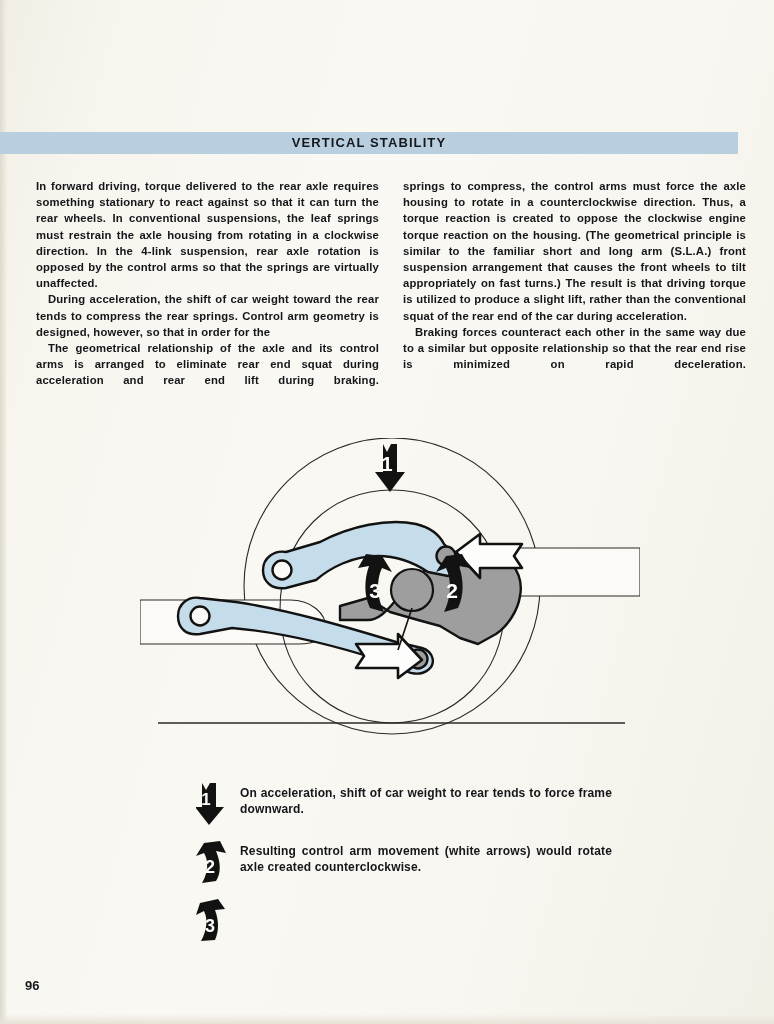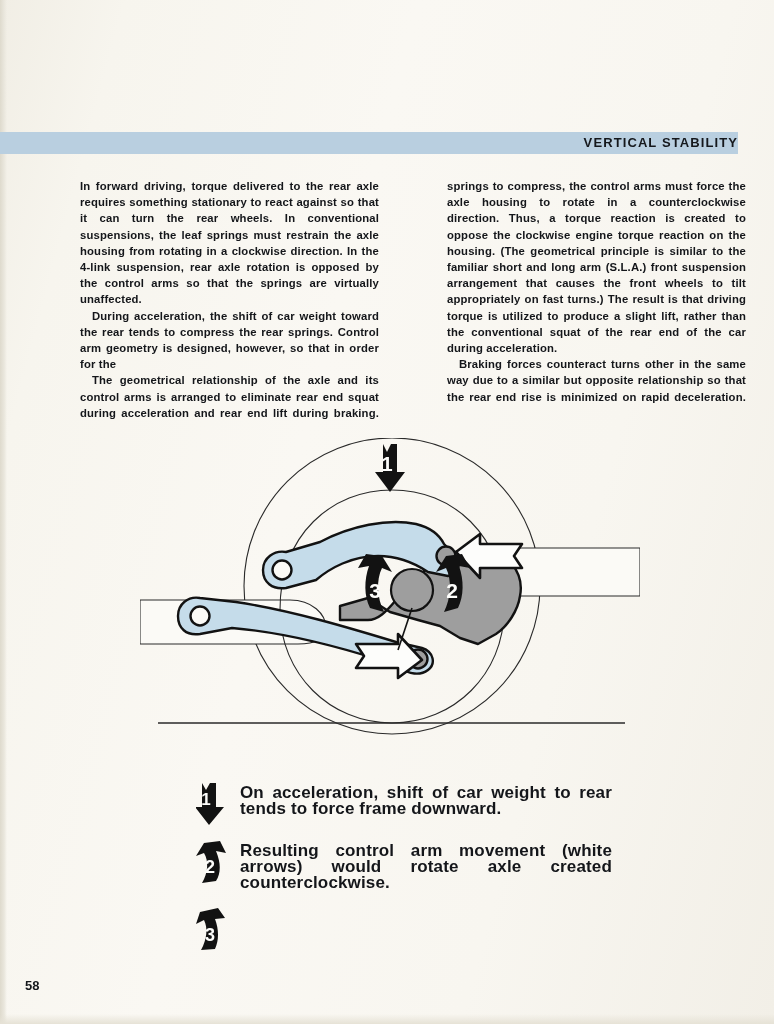--- a/index.html
+++ b/index.html
@@ -43,21 +43,21 @@
     width: 738px;
     height: 22px;
     background: #b9cfe0;
   }
   .banner-title {
     position: absolute;
     left: 0; top: 0;
     width: 738px;
     height: 22px;
     line-height: 22px;
-    text-align: right;
+    text-align: center;
     font-size: 13px;
     font-weight: bold;
     letter-spacing: 1.1px;
     color: #15181c;
     font-family: "Liberation Sans", sans-serif;
   }
 
   
   .columns {
     position: absolute;
@@ -85,21 +85,20 @@
     text-indent: 12px;
   }
   .col p:last-child::after {
     content: "";
     display: inline-block;
     width: 100%;
   }
   
   .col p {
     text-align-last: left;
-    margin-left: 44px;
   }
 
   
   .figure {
     position: absolute;
     left: 140px;
     top: 438px;
     width: 500px;
     height: 300px;
   }
@@ -118,21 +117,21 @@
     margin-bottom: 15px;
   }
   .legend-glyph {
     width: 34px;
     flex: 0 0 34px;
     margin-right: 10px;
     padding-top: 1px;
   }
   .legend-glyph svg { display:block; }
   .legend-text {
-    font-size: 17px;
+    font-size: 12px;
     line-height: 16.2px;
     font-weight: bold;
     color: #14161a;
     letter-spacing: 0.15px;
     padding-top: 3px;
     text-align: justify;
     text-align-last: left;
     width: 372px;
   }
 
@@ -158,21 +157,21 @@
   </div>
 
   <div class="columns">
     <div class="col">
       <p>In forward driving, torque delivered to the rear axle requires something stationary to react against so that it can turn the rear wheels. In conventional suspensions, the leaf springs must restrain the axle housing from rotating in a clockwise direction. In the 4-link suspension, rear axle rotation is opposed by the control arms so that the springs are virtually unaffected.</p>
       <p class="indent">During acceleration, the shift of car weight toward the rear tends to compress the rear springs. Control arm geometry is designed, however, so that in order for the</p>
       <p class="indent">The geometrical relationship of the axle and its control arms is arranged to eliminate rear end squat during acceleration and rear end lift during braking.</p>
     </div>
     <div class="col">
       <p>springs to compress, the control arms must force the axle housing to rotate in a counterclockwise direction. Thus, a torque reaction is created to oppose the clockwise engine torque reaction on the housing. (The geometrical principle is similar to the familiar short and long arm (S.L.A.) front suspension arrangement that causes the front wheels to tilt appropriately on fast turns.) The result is that driving torque is utilized to produce a slight lift, rather than the conventional squat of the rear end of the car during acceleration.</p>
-      <p class="indent">Braking forces counteract turns other in the same way due to a similar but opposite relationship so that the rear end rise is minimized on rapid deceleration.</p>
+      <p class="indent">Braking forces counteract each other in the same way due to a similar but opposite relationship so that the rear end rise is minimized on rapid deceleration.</p>
     </div>
   </div>
 
   <div class="figure">
     <svg width="500" height="300" viewBox="0 0 500 300" xmlns="http://www.w3.org/2000/svg">
 
       <circle cx="252" cy="148" r="148" fill="none" stroke="#2a2a2a" stroke-width="1.1"></circle>
 
       <line x1="18" y1="285" x2="485" y2="285" stroke="#2a2a2a" stroke-width="1.4"></line>
 
@@ -283,14 +282,14 @@
           <path d="M 4,4 L 22,0 L 29,10 L 19,11
                    C 23,22 23,32 19,41 L 5,42
                    C 11,31 12,20 8,12 L 0,16 Z" fill="#121212"></path>
           <text x="14" y="33" font-family="Liberation Sans, sans-serif" font-size="18" font-weight="bold" fill="#fdfdfb" text-anchor="middle">3</text>
         </svg>
       </div>
     </div>
 
   </div>
 
-  <div class="page-number">58</div>
+  <div class="page-number">96</div>
 </div>
 
 </body></html>

